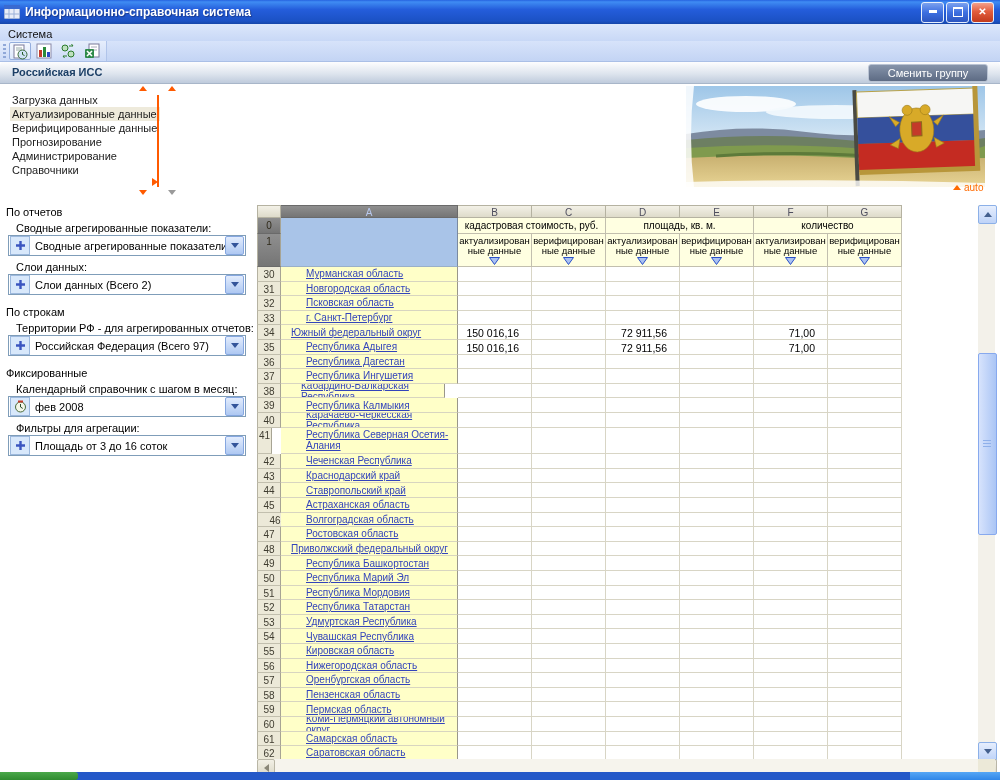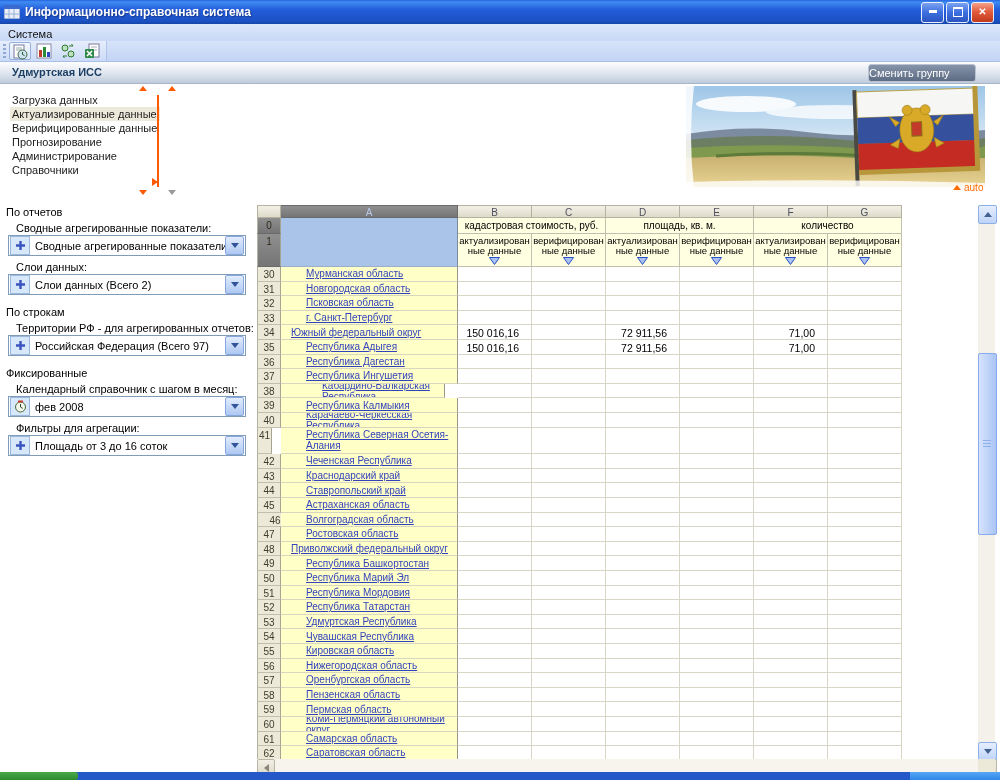--- a/index.html
+++ b/index.html
@@ -32,23 +32,23 @@
     background:repeating-linear-gradient(180deg,#90a8d8 0 2px,transparent 2px 4px);}
   .tbtn{top:1px;width:22px;height:18px;border-radius:2px;text-align:center;padding-top:1px;}
   .tbtn.sel{border:1px solid #94aedd;background:linear-gradient(180deg,#f4f8ff,#dbe7fb);}
 
   
   #mainbg{left:0;top:62px;width:1000px;height:710px;background:#fff;}
   #groupheader{left:0;top:62px;width:1000px;height:22px;border-radius:4px 4px 0 0;
     background:linear-gradient(180deg,#fdfdfe 0%,#dee5ee 55%,#bfcbdc 100%);
     border-bottom:1px solid #a8b6c9;}
   #groupheader .gtitle{font-size:11px;font-weight:bold;color:#1c3f66;padding:4px 0 0 12px;display:inline-block;}
-  #changegroup{left:868px;top:64px;width:108px;height:18px;border-radius:3px;
+  #changegroup{left:868px;top:64px;width:120px;height:18px;border-radius:3px;
     border:1px solid #b9c3d3;background:linear-gradient(180deg,#8694aa 0%,#5d6b84 100%);
-    color:#fff;font-size:11px;text-align:left;line-height:16px;cursor:default;}
+    color:#fff;font-size:11px;text-align:center;line-height:16px;cursor:default;}
 
   
   .navlist{font-size:11px;color:#1c1c1c;line-height:14px;}
   #nav1{left:10px;top:93px;}
   #nav2{left:176px;top:93px;}
   .nav-item{display:table;padding:0 3px 0 2px;white-space:nowrap;cursor:default;}
   .nav-item.selected{background:#eeeadb;}
   .ora-line{left:157px;top:95px;width:2px;height:92px;background:#ff5a00;}
   .tri{width:0;height:0;display:inline-block;}
   .tri-up{border-left:4px solid transparent;border-right:4px solid transparent;border-bottom:5px solid #ff5a00;}
@@ -175,21 +175,21 @@
             <rect x="1" y="6" width="9" height="9" rx="1" fill="#2f8a4a"></rect>
             <path d="M3 8 l5 5 M8 8 l-5 5" stroke="#fff" stroke-width="1.6"></path>
           </svg>
       </div>
     </div>
   </div>
 
   <div id="mainbg" class="abs"></div>
 
   <div id="groupheader" class="abs">
-    <span class="gtitle">Удмуртская ИСС</span>
+    <span class="gtitle">Российская ИСС</span>
   </div>
   <div id="changegroup" class="abs">Сменить группу</div>
 
   <div id="nav1" class="navlist abs">
       <div class="nav-item">Загрузка данных</div>
       <div class="nav-item selected">Актуализированные данные</div>
       <div class="nav-item">Верифицированные данные</div>
       <div class="nav-item">Прогнозирование</div>
       <div class="nav-item">Администрирование</div>
       <div class="nav-item">Справочники</div>
@@ -455,21 +455,21 @@
       <div class="gc acell" style="left: 24px; top: 164.2px; width: 177px; height: 14.6px; padding-left: 25px;">
         <a>Республика Ингушетия</a>
       </div>
       <div class="gc vcell" style="left: 201px; top: 164.2px; width: 74px; height: 14.6px;"></div>
       <div class="gc vcell" style="left: 275px; top: 164.2px; width: 74px; height: 14.6px;"></div>
       <div class="gc vcell" style="left: 349px; top: 164.2px; width: 74px; height: 14.6px;"></div>
       <div class="gc vcell" style="left: 423px; top: 164.2px; width: 74px; height: 14.6px;"></div>
       <div class="gc vcell" style="left: 497px; top: 164.2px; width: 74px; height: 14.6px;"></div>
       <div class="gc vcell" style="left: 571px; top: 164.2px; width: 74px; height: 14.6px;"></div>
       <div class="gc rownum" style="left: 0px; top: 178.8px; width: 24px; height: 14.6px;">38</div>
-      <div class="gc acell" style="left: 24px; top: 178.8px; width: 164px; height: 14.6px; padding-left: 41px;">
+      <div class="gc acell" style="left: 24px; top: 178.8px; width: 164px; height: 14.6px; padding-left: 20px;">
         <a>Кабардино-Балкарская Республика</a>
       </div>
       <div class="gc vcell" style="left: 201px; top: 178.8px; width: 74px; height: 14.6px;"></div>
       <div class="gc vcell" style="left: 275px; top: 178.8px; width: 74px; height: 14.6px;"></div>
       <div class="gc vcell" style="left: 349px; top: 178.8px; width: 74px; height: 14.6px;"></div>
       <div class="gc vcell" style="left: 423px; top: 178.8px; width: 74px; height: 14.6px;"></div>
       <div class="gc vcell" style="left: 497px; top: 178.8px; width: 74px; height: 14.6px;"></div>
       <div class="gc vcell" style="left: 571px; top: 178.8px; width: 74px; height: 14.6px;"></div>
       <div class="gc rownum" style="left: 0px; top: 193.4px; width: 24px; height: 14.6px;">39</div>
       <div class="gc acell" style="left: 24px; top: 193.4px; width: 177px; height: 14.6px; padding-left: 25px;">

